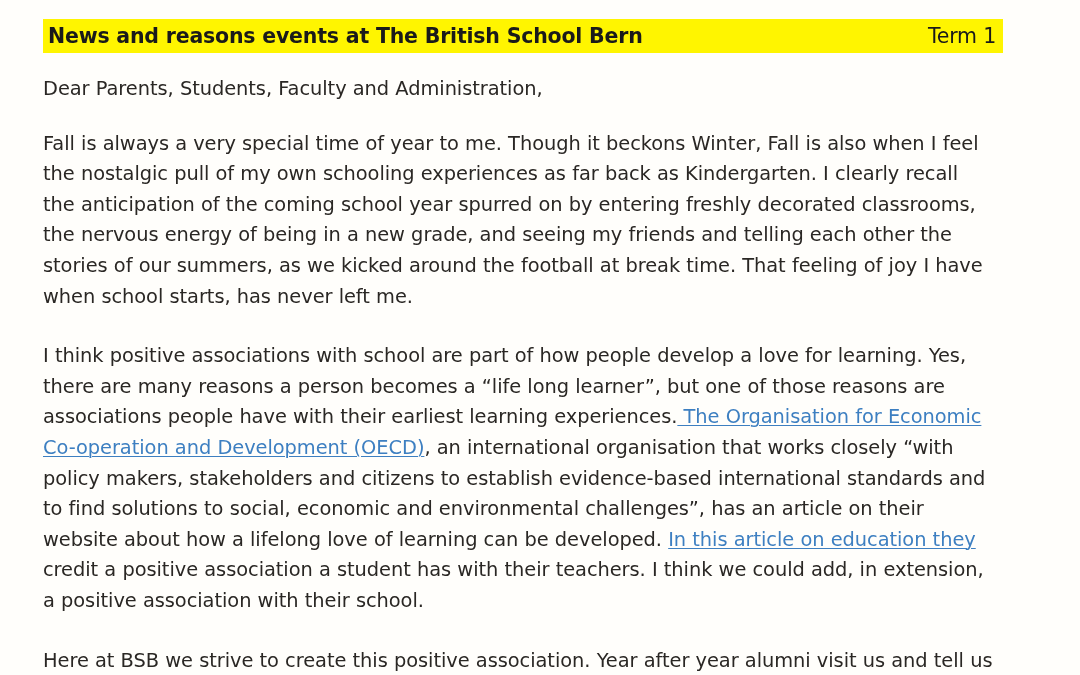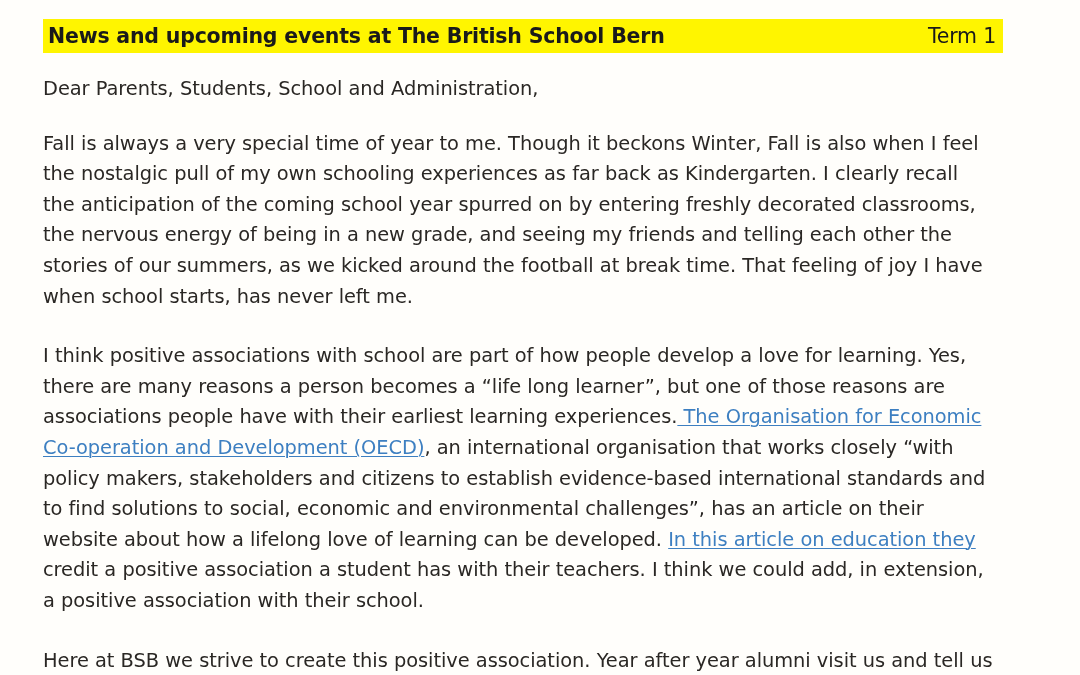--- a/index.html
+++ b/index.html
@@ -79,27 +79,27 @@
     text-decoration-thickness: 1px;
     cursor: pointer;
   }
 </style>
 </head>
 <body>
 
 <div class="page">
 
   <div class="header-band">
-    <span class="header-title">News and upcoming events at The British School Bern</span>
+    <span class="header-title">News and reasons events at The British School Bern</span>
     <span class="header-term">Term 1</span>
   </div>
 
   <div class="body-area">
 
-    <p class="para salutation">Dear Parents, Students, School and Administration,</p>
+    <p class="para salutation">Dear Parents, Students, Faculty and Administration,</p>
 
     <p class="para">Fall is always a very special time of year to me. Though it beckons Winter, Fall is also when I feel the nostalgic pull of my own schooling experiences as far back as Kindergarten. I clearly recall the anticipation of the coming school year spurred on by entering freshly decorated classrooms, the nervous energy of being in a new grade, and seeing my friends and telling each other the stories of our summers, as we kicked around the football at break time.  That feeling of joy I have when school starts, has never left me.</p>
 
     <p class="para"><span>I think positive associations with school are part of how people develop a love for learning. Yes, there are many reasons a person becomes a “life long learner”, but one of those reasons are associations people have with their earliest learning experiences.</span><a class="doclink"> The Organisation for Economic Co-operation and Development (OECD)</a><span>, an international organisation that works closely “with policy makers, stakeholders and citizens to establish evidence-based international standards and to find solutions to social, economic and environmental challenges”, has an article on their website about how a lifelong love of learning can be developed. </span><a class="doclink"> In this article on education they</a><span> credit a positive association a student has with their teachers. I think we could add, in extension, a positive association with their school.</span></p>
 
     <p class="para last">Here at BSB we strive to create this positive association. Year after year alumni visit us and tell us that their time at The British School fills them with a deep nostalgia. And while nostalgia has its perils, it also has a delicious way of making us happy. When we blissfully reflect on our own schooling we appreciate a</p>
 
   </div>
 
 </div>

